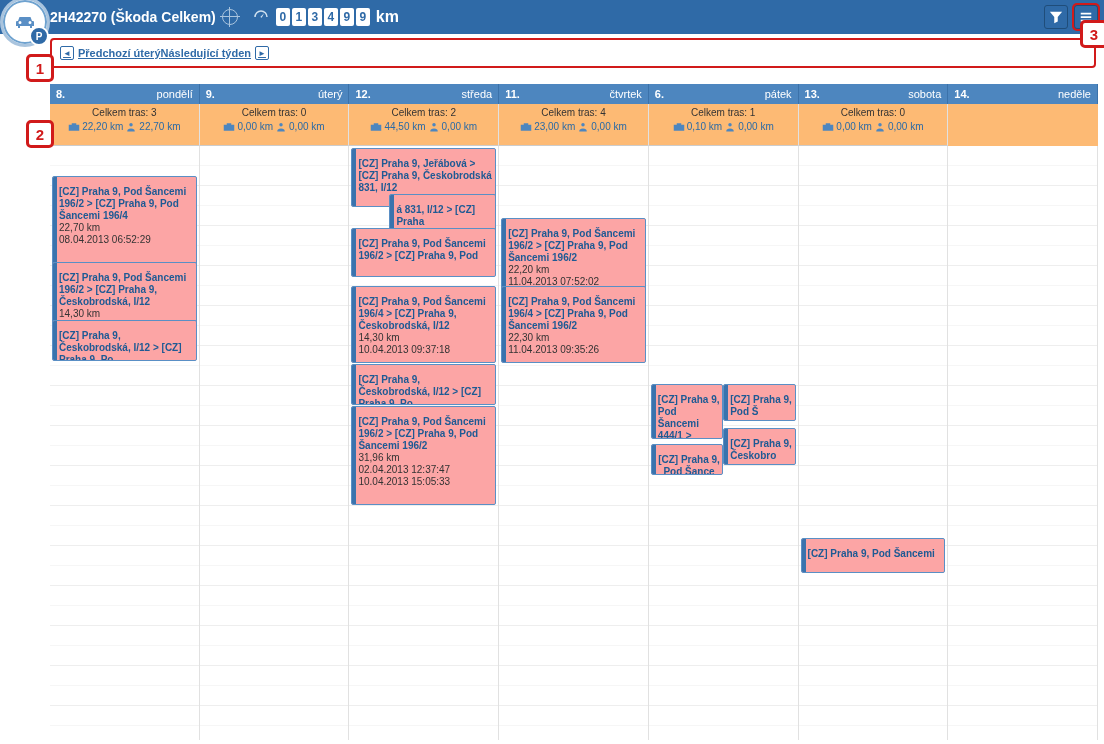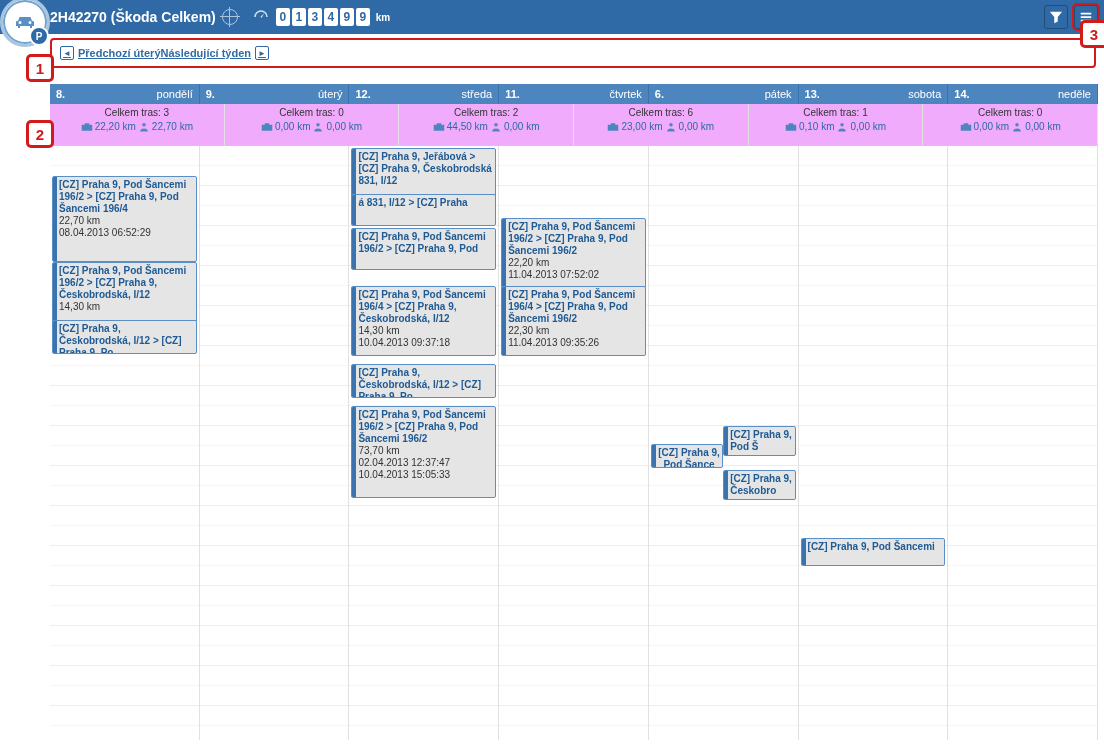--- a/index.html
+++ b/index.html
@@ -10,61 +10,61 @@
   .car-badge svg{width:24px;height:24px;}
   .car-badge .p{position:absolute;right:-2px;bottom:-2px;width:16px;height:16px;border-radius:50%;background:#2f6aa7;color:#fff;font-weight:bold;font-size:10px;display:flex;align-items:center;justify-content:center;border:2px solid #fff;}
   .veh-title{font-size:14px;font-weight:bold;margin-right:6px;}
   .target-ico{width:14px;height:14px;border:1px solid #a9c4de;border-radius:50%;margin-right:14px;position:relative;}
   .target-ico:before,.target-ico:after{content:"";position:absolute;background:#a9c4de;}
   .target-ico:before{left:6px;top:-3px;width:1px;height:20px;}
   .target-ico:after{top:6px;left:-3px;height:1px;width:20px;}
   .odo-label{width:18px;height:18px;margin-right:6px;}
   .odo{display:flex;gap:2px;margin-right:6px;}
   .odo span{background:#fff;color:#2f6aa7;width:14px;height:18px;display:flex;align-items:center;justify-content:center;border-radius:2px;font-weight:bold;font-size:12px;}
-  .km{font-size:10px;font-weight:bold;}
+  .km{font-size:16px;font-weight:bold;}
   .top-right{margin-left:auto;display:flex;gap:6px;align-items:center;}
   .top-btn{width:22px;height:22px;border:1px solid #1f4d7a;border-radius:3px;display:flex;align-items:center;justify-content:center;background:#2f6aa7;}
   .top-btn.highlight{box-shadow:0 0 0 2px #d11a1a;}
   .funnel-svg{width:14px;height:14px;}
   .list-svg{width:14px;height:14px;}
   
   .weeknav{margin:4px 8px 0 50px;height:26px;border:2px solid #d11a1a;border-radius:4px;display:flex;align-items:center;padding:0 8px;background:#fff;position:relative;}
   .nav-link{color:#2f6aa7;text-decoration:underline;font-size:11px;font-weight:bold;cursor:pointer;display:flex;align-items:center;gap:4px;}
   .nav-arrow{width:12px;height:12px;border:1px solid #2f6aa7;border-radius:2px;display:flex;align-items:center;justify-content:center;font-size:8px;color:#2f6aa7;background:#fff;}
   .week-title{flex:1;text-align:center;font-size:14px;font-weight:bold;color:#2c2c2c;}
   
   .marker{position:absolute;width:22px;height:22px;border:3px solid #d11a1a;border-radius:5px;background:#fff;color:#d11a1a;font-weight:bold;font-size:15px;display:flex;align-items:center;justify-content:center;z-index:50;}
   .marker.m1{left:26px;top:54px;}
   .marker.m2{left:26px;top:120px;}
   .marker.m3{left:1080px;top:20px;}
   
   .cal{position:absolute;left:50px;right:6px;top:84px;bottom:4px;display:flex;flex-direction:column;}
   .dayheaders{display:grid;grid-template-columns:repeat(7,1fr);background:#4d86bf;color:#fff;height:20px;}
   .dh{display:flex;align-items:center;padding:0 6px;border-right:1px solid #3b72aa;font-size:11px;}
   .dh .num{font-weight:bold;margin-right:auto;}
-  .summaries{display:grid;grid-template-columns:repeat(6,1fr);height:42px;background:#f0abfc;}
+  .summaries{display:grid;grid-template-columns:repeat(7,1fr);height:42px;background:#fdba74;}
   .sum{border-right:1px solid #e1e1e1;border-bottom:1px solid #ccc;text-align:center;padding-top:3px;position:relative;}
   .sum .tot{font-size:10px;color:#333;margin-bottom:3px;}
   .sum .row2{display:flex;justify-content:center;align-items:center;gap:2px;font-size:10px;color:#333;}
   .sum .row2 .ico{width:12px;height:10px;}
   .sum .row2 .a{color:#2a6aa6;}
   .sum .row2 .b{color:#2a6aa6;}
   .brief{fill:#4d86bf;}
   .person{fill:#4d86bf;}
   .grid-wrap{position:relative;flex:1;overflow:hidden;}
   .grid{position:absolute;inset:0;display:grid;grid-template-columns:repeat(7,1fr);}
   .col{border-right:1px solid #e1e1e1;position:relative;}
   .hour-lines{position:absolute;inset:0;background:repeating-linear-gradient(180deg,#fff 0,#fff 19px,#f6f6f6 19px,#f6f6f6 20px,#fff 20px,#fff 39px,#eee 39px,#eee 40px);}
   .plus{position:absolute;left:-16px;top:64px;width:14px;height:14px;border:1px solid #2f6aa7;border-radius:3px;display:flex;align-items:center;justify-content:center;color:#2f6aa7;font-weight:bold;font-size:12px;cursor:pointer;background:#fff;}
-  .event{position:absolute;left:2px;right:2px;border:1px solid #5a8fc5;border-radius:2px;background:#e5e5e5;font-size:10px;line-height:12px;padding:2px 2px 2px 6px;overflow:hidden;box-shadow:0 0 0 0;}
+  .event{position:absolute;left:2px;right:2px;border:1px solid #5a8fc5;border-radius:2px;background:#fca5a5;font-size:10px;line-height:12px;padding:9px 2px 2px 6px;overflow:hidden;box-shadow:0 0 0 0;}
   .event:before{content:"";position:absolute;left:0;top:0;bottom:0;width:4px;background:#3a73ad;}
   .event .t{color:#1e5a94;font-weight:bold;}
   .event .s{color:#333;}
   .event.narrow{right:50%;}
-  .event.narrow2{left:50%;margin-top:42px;}
+  .event.narrow2{left:50%;}
   
 </style>
 </head>
 <body>
 <div class="frame">
 
 <div class="marker m1">1</div>
 <div class="marker m2">2</div>
 <div class="marker m3">3</div>
 
@@ -182,21 +182,21 @@
             </svg>
             <span class="a">44,50 km</span> 
             <svg class="ico" viewBox="0 0 16 12">
               <circle class="person" cx="8" cy="3" r="2.3"></circle>
               <path class="person" d="M3 12c0-3 2-4 5-4s5 1 5 4z"></path>
             </svg>
             <span class="b">0,00 km</span>
           </div>
         </div>
         <div class="sum">
-          <div class="tot">Celkem tras: 6</div>
+          <div class="tot">Celkem tras: 4</div>
           <div class="row2">
             <svg class="ico" viewBox="0 0 16 12">
               <path class="brief" d="M1 3h14v8H1zM5 3V1h6v2"></path>
             </svg>
             <span class="a">23,00 km</span> 
             <svg class="ico" viewBox="0 0 16 12">
               <circle class="person" cx="8" cy="3" r="2.3"></circle>
               <path class="person" d="M3 12c0-3 2-4 5-4s5 1 5 4z"></path>
             </svg>
             <span class="b">0,00 km</span>
@@ -247,54 +247,57 @@
             </div>
             <div class="event" style="top: 174px; height: 28px;">
               <div class="t">[CZ] Praha 9, Českobrodská, I/12 &gt; [CZ] Praha 9, Po</div>
             </div>
           </div>
       <div class="col" id="col1"></div>
       <div class="col" id="col2">
             <div class="event" style="top: 2px; height: 46px;">
               <div class="t">[CZ] Praha 9, Jeřábová &gt; [CZ] Praha 9, Českobrodská 831, I/12</div>
             </div>
-            <div class="event" style="top: 48px; height: 26px;">
+            <div class="event" style="top: 48px; height: 26px; margin-left: 38px;">
               <div class="t">á 831, I/12 &gt; [CZ] Praha</div>
             </div>
             <div class="event" style="top: 82px; height: 36px;">
               <div class="t">[CZ] Praha 9, Pod Šancemi 196/2 &gt; [CZ] Praha 9, Pod</div>
             </div>
             <div class="event" style="top: 140px; height: 64px;">
               <div class="t">[CZ] Praha 9, Pod Šancemi 196/4 &gt; [CZ] Praha 9, Českobrodská, I/12</div>
               <div class="s">14,30 km</div>
               <div class="s">10.04.2013 09:37:18</div>
             </div>
             <div class="event" style="top: 218px; height: 28px;">
               <div class="t">[CZ] Praha 9, Českobrodská, I/12 &gt; [CZ] Praha 9, Po</div>
             </div>
             <div class="event" style="top: 260px; height: 86px;">
               <div class="t">[CZ] Praha 9, Pod Šancemi 196/2 &gt; [CZ] Praha 9, Pod Šancemi 196/2</div>
-              <div class="s">73,70 km</div>
+              <div class="s">31,96 km</div>
               <div class="s">02.04.2013 12:37:47</div>
               <div class="s">10.04.2013 15:05:33</div>
             </div>
           </div>
       <div class="col" id="col3">
             <div class="event" style="top: 72px; height: 64px;">
               <div class="t">[CZ] Praha 9, Pod Šancemi 196/2 &gt; [CZ] Praha 9, Pod Šancemi 196/2</div>
               <div class="s">22,20 km</div>
               <div class="s">11.04.2013 07:52:02</div>
             </div>
             <div class="event" style="top: 140px; height: 64px;">
               <div class="t">[CZ] Praha 9, Pod Šancemi 196/4 &gt; [CZ] Praha 9, Pod Šancemi 196/2</div>
               <div class="s">22,30 km</div>
               <div class="s">11.04.2013 09:35:26</div>
             </div>
           </div>
       <div class="col" id="col4">
+            <div class="event narrow" style="top: 238px; height: 42px;">
+              <div class="t">[CZ] Praha 9, Pod Šancemi 444/1 &gt;</div>
+            </div>
             <div class="event narrow2" style="top: 238px; height: 24px;">
               <div class="t">[CZ] Praha 9, Pod Š</div>
             </div>
             <div class="event narrow2" style="top: 282px; height: 24px;">
               <div class="t">[CZ] Praha 9, Českobro</div>
             </div>
             <div class="event narrow" style="top: 298px; height: 18px; text-align: center;">
               <div class="t">[CZ] Praha 9, Pod Šance</div>
             </div>
           </div>

